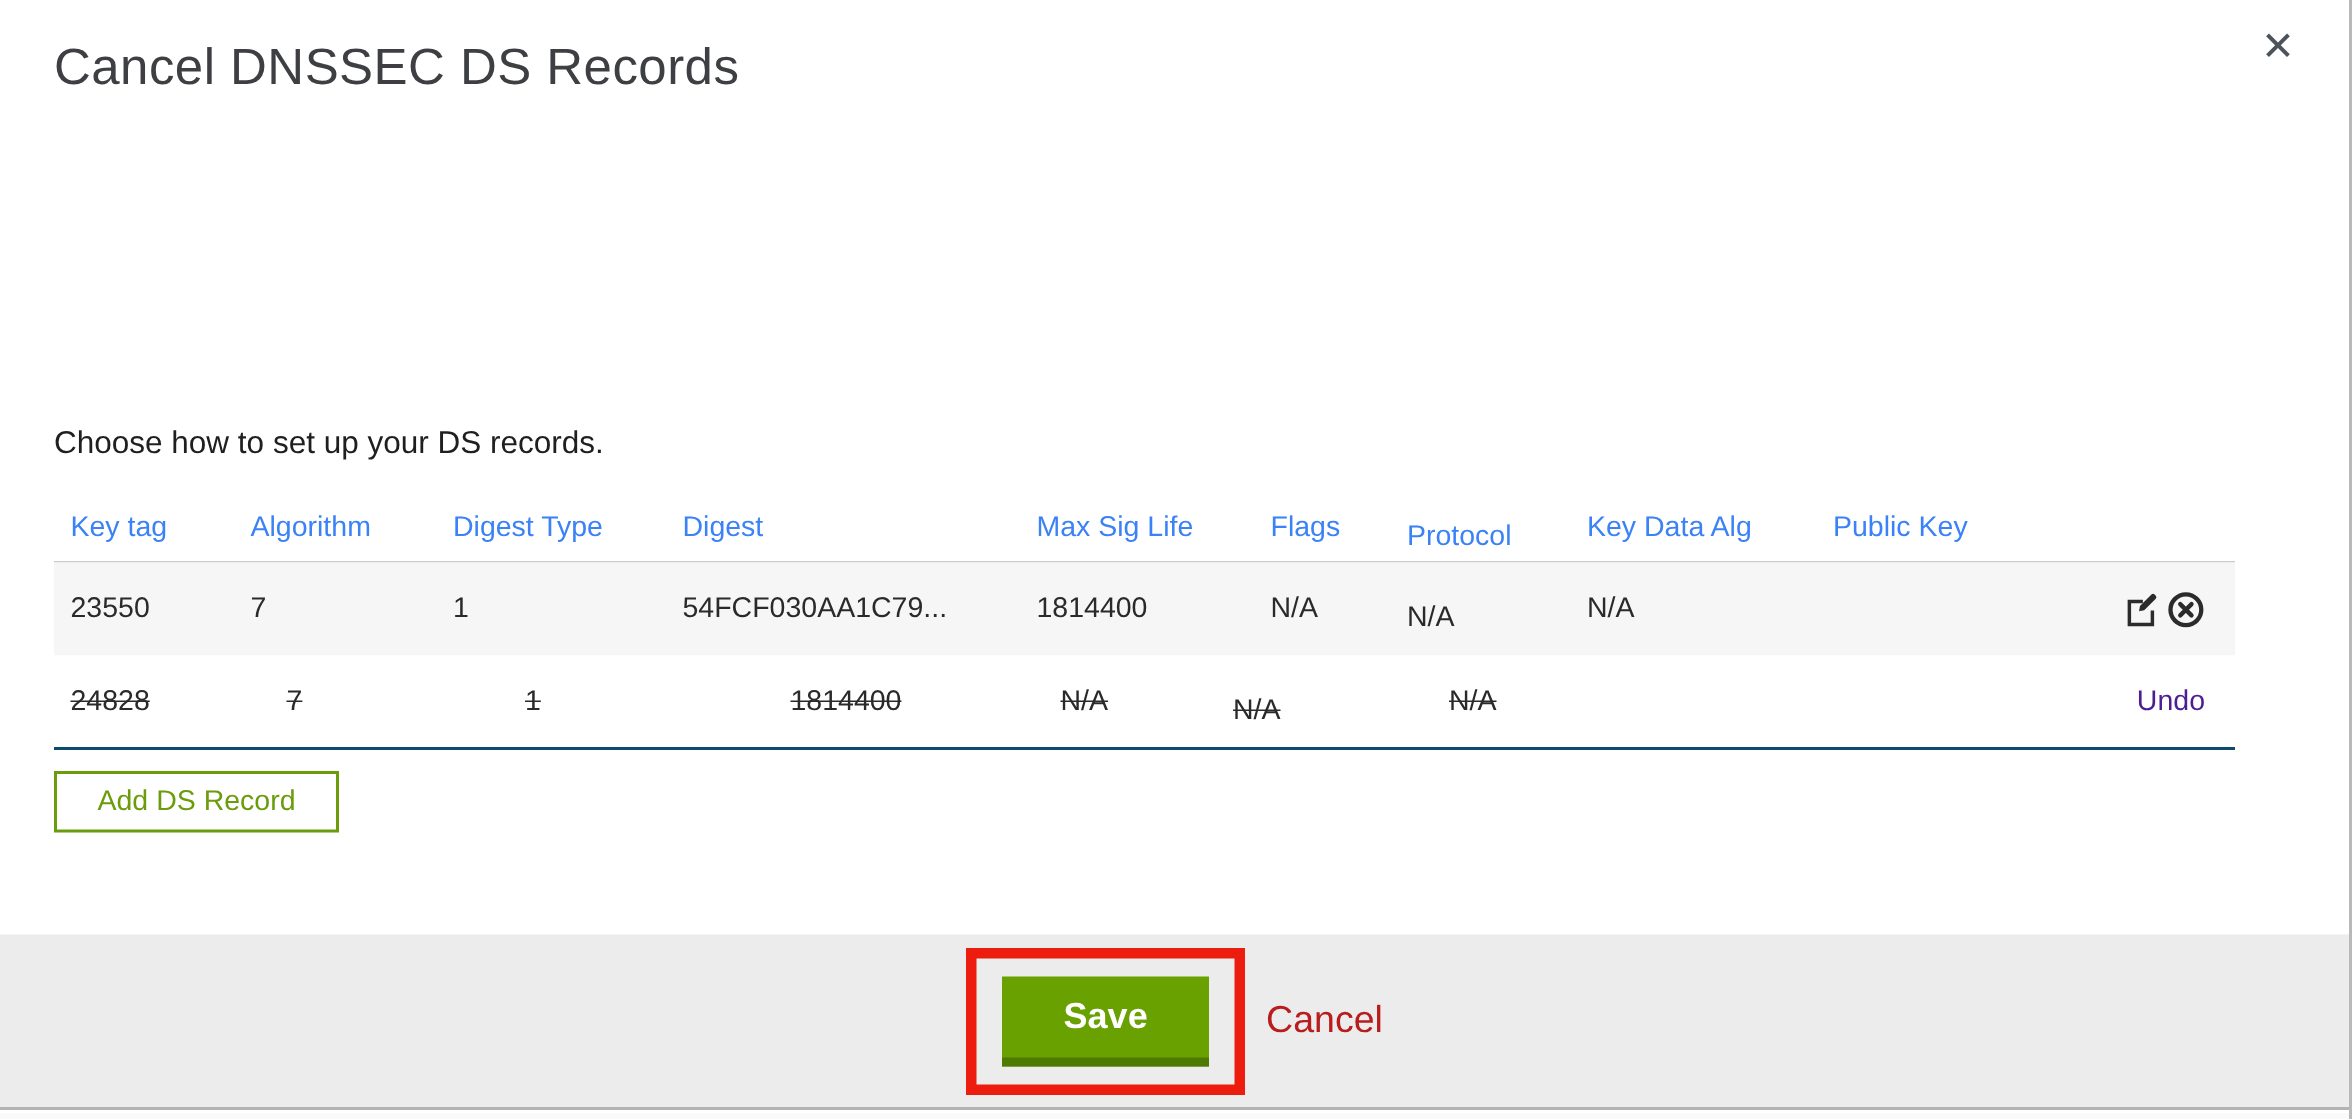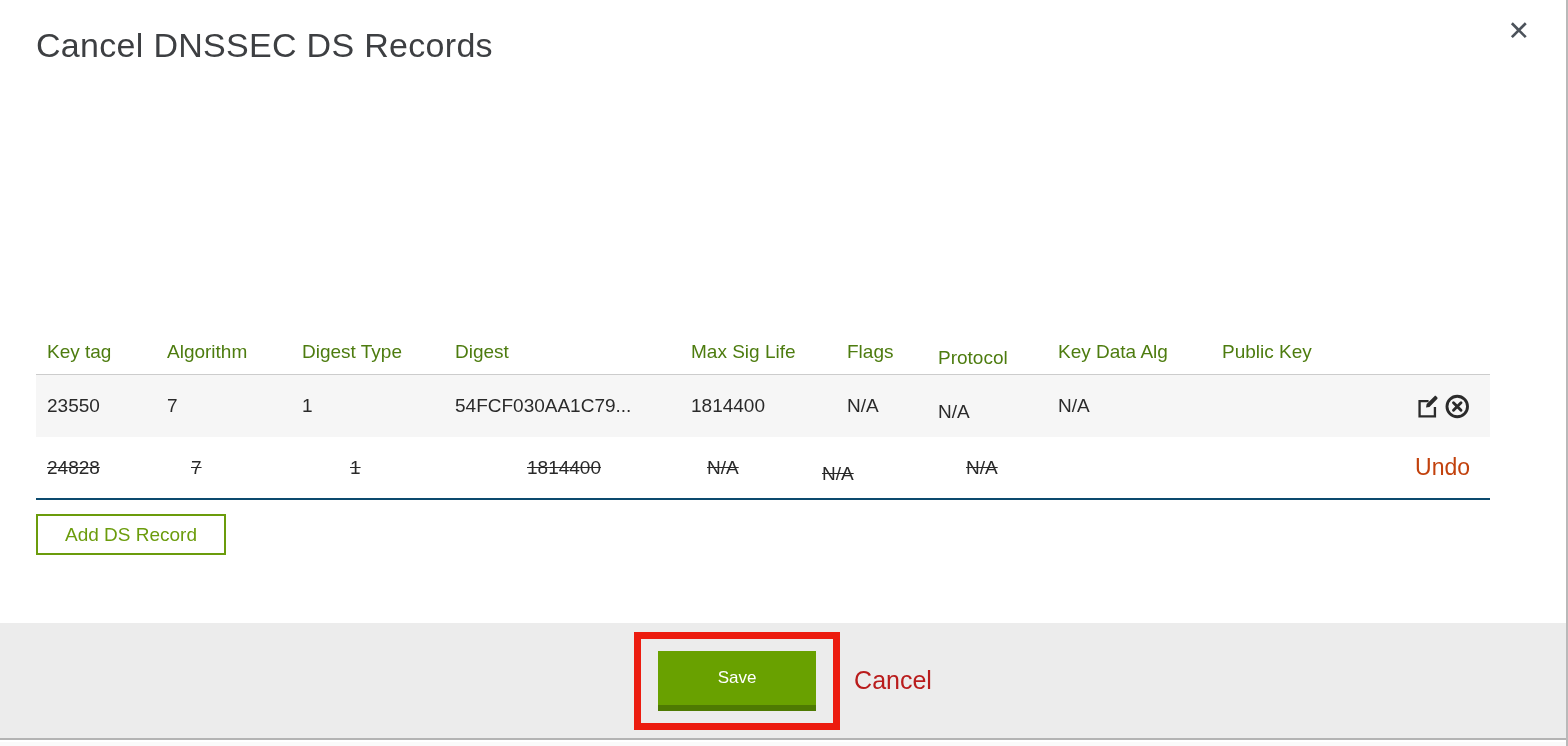--- a/index.html
+++ b/index.html
@@ -34,21 +34,21 @@
     position:absolute;left:36px;top:284px;
     font-size:21px;color:#1f1f1f;
   }
   .ds-table{
     position:absolute;left:36px;top:330px;width:1454px;
     font-size:19px;color:#2a2a2a;
   }
   .thead{
     display:flex;align-items:center;height:44px;
     border-bottom:1px solid #cccccc;
-    color:#4d7c0f;
+    color:#3b82f6;
   }
   .trow{display:flex;align-items:center;height:62px;justify-content:space-between;}
   .trow.active-row{background:#f6f6f6;}
   .trow.deleted-row{height:61px;border-bottom:2px solid #0c4a6e;background:#ffffff;gap:24px;}
   .cell{box-sizing:border-box;padding-left:11px;white-space:nowrap;overflow:hidden;}
   .col-keytag{width:120px;}
   .col-alg{width:135px;}
   .col-dtype{width:153px;}
   .col-digest{width:236px;}
   .col-msl{width:156px;}
@@ -56,42 +56,42 @@
   .col-proto{width:120px;margin-top:12px;}
   .col-kda{width:164px;}
   .col-pk{flex:1;}
   .col-actions{
     width:76px;display:flex;align-items:center;justify-content:flex-end;
     padding-right:20px;box-sizing:border-box;gap:3px;
   }
   .struck{text-decoration:line-through;}
   .icon-btn{width:27px;height:27px;display:inline-flex;cursor:pointer;}
   .icon-btn svg{width:100%;height:100%;}
-  .undo-link{color:#c2410c;cursor:pointer;text-decoration:none;font-size:23px;}
+  .undo-link{color:#4c1d95;cursor:pointer;text-decoration:none;font-size:19px;}
   .add-btn{
     position:absolute;left:36px;top:514px;height:41px;
     padding:0 27px;background:#ffffff;
     border:2px solid #6b9c0c;color:#6b9c0c;
     font-size:19px;font-family:inherit;cursor:pointer;
   }
   .footer{
     position:absolute;left:0;top:623px;width:100%;height:117px;
     background:#ececec;border-bottom:2px solid #b3b3b3;
     box-sizing:border-box;
     display:flex;align-items:center;justify-content:center;
   }
   .annotation-box{
     border:7px solid #ec1c0f;
     padding:12px 17px;
     display:flex;align-items:center;
   }
   .save-btn{
-    width:158px;height:60px;
+    width:138px;height:60px;
     background:#69a100;border:none;border-bottom:6px solid #4e7a02;
-    color:#ffffff;font-size:17px;font-family:inherit;cursor:pointer;
+    color:#ffffff;font-size:24px;font-family:inherit;cursor:pointer;font-weight:bold;
   }
   .cancel-link{
     margin-left:14px;color:#b91c1c;font-size:25px;
     cursor:pointer;text-decoration:none;
   }
   .bottom-strip{
     position:absolute;left:0;top:742px;width:100%;height:4px;
     background:#fafafa;
   }
 </style>
@@ -99,20 +99,21 @@
 <body>
 
 <div class="screen">
 
   <div class="modal-title">Cancel DNSSEC DS Records</div>
 
   <div class="close-btn">✕</div>
 
   <div class="redacted"></div>
 
+  <div class="subtitle">Choose how to set up your DS records.</div>
 
   <div class="ds-table">
 
     <div class="thead">
       <div class="cell col-keytag">Key tag</div>
       <div class="cell col-alg">Algorithm</div>
       <div class="cell col-dtype">Digest Type</div>
       <div class="cell col-digest">Digest</div>
       <div class="cell col-msl">Max Sig Life</div>
       <div class="cell col-flags">Flags</div>

